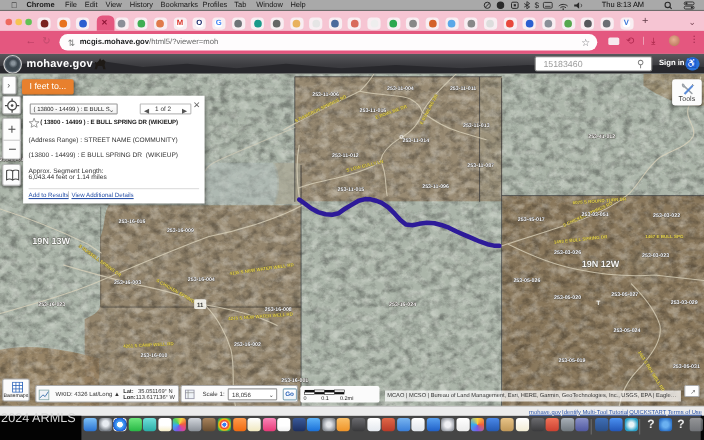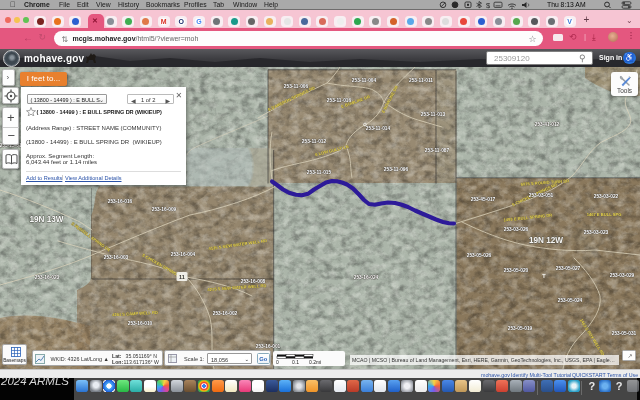--- a/index.html
+++ b/index.html
@@ -37,21 +37,21 @@
 .bwidget { position:absolute; background:#fbfbfb; border:0.5px solid #a8a8a8; border-radius:2px; font-size:5.5px; color:#333; }
 .bwl { position:absolute; white-space:nowrap; }
 
 #footer { position:absolute; left:0; top:369px; width:640px; height:8.5px; background:#ececec; border-top:1px solid #c8c8c8; font-size:5.3px; color:#2a52a8; }
 #footer span { position:absolute; top:1.6px; text-decoration:underline; white-space:nowrap; }
 
 #dock { position:absolute; left:0; top:377.5px; width:640px; height:22.5px; background:#454545; }
 #dockblack { position:absolute; left:0; top:0; width:74px; height:22.5px; background:#030303; }
 .dicon { position:absolute; top:2.5px; width:12px; height:12px; border-radius:2.8px; }
 .dq { position:absolute; top:2.5px; width:12px; height:12px; color:#e8e8e8; font-size:11px; font-weight:bold; text-align:center; }
-#armls { position:absolute; left:1px; top:375px; font-size:11.5px; color:#d6d6d6;font-style:italic; }
+#armls { position:absolute; left:1px; top:375px; font-size:11.5px; color:#d6d6d6; }
 </style>
 </head>
 <body>
 <div id="screen">
   <div id="menubar">
     <span class="mi" style="left:10px; font-size:7.5px; top:0.4px;"></span>
     <span class="mi" style="left:24px; font-weight:bold;">Chrome</span>
     <span class="mi" style="left:59px;">File</span>
     <span class="mi" style="left:77px;">Edit</span>
     <span class="mi" style="left:96px;">View</span>
@@ -207,21 +207,21 @@
     <svg width="640" height="18" style="position:absolute;left:0;top:0;">
       <path d="M0,18 L0,11 L30,8 L60,12 L95,7 L130,12 L170,9 L215,13 L260,9 L310,13 L360,10 L420,13 L480,10 L550,13 L600,10 L640,12 L640,18 Z" fill="#27272b" opacity="0.95"></path>
     </svg>
     <span style="position:absolute; left:3px; top:0.5px; width:17px; height:17px; border-radius:50%; background:#3d474f; border:1.6px solid #cfcfcf; box-shadow:inset 0 0 0 1px #5a646e;"></span>
     <span style="position:absolute; left:7.5px; top:5px; width:8px; height:8px; border-radius:50%; background:radial-gradient(circle at 50% 45%, #8a949c 25%, #3d474f 70%);"></span>
     <div class="title">mohave.gov</div>
     <svg width="14" height="12" style="position:absolute; left:84px; top:3px;" viewBox="0 0 14 12">
       <path d="M2,11 L3,7 L2,4 L4,5 L6,3 L7,1 L8,3 L10,2 L12,4 L11,7 L12,11 L10,11 L9,8 L5,8 L4,11 Z" fill="#1e1a16"></path>
     </svg>
     <div id="searchbox">
-      <span style="position:absolute; left:7px; top:2.6px; color:#9a9a9a; font-size:8px;">25309120</span>
+      <span style="position:absolute; left:7px; top:2.6px; color:#9a9a9a; font-size:8px;">15183460</span>
       <span style="position:absolute; left:92px; top:1px; color:#777; font-size:9px;">⚲</span>
     </div>
     <span id="signin">Sign in</span>
     <span style="position:absolute; left:623px; top:2.8px; width:12.5px; height:12.5px; border-radius:50%; background:#2a72d8; color:#fff; font-size:8px; text-align:center; line-height:12.5px;">♿</span>
   </div>
   <div id="map">
 <svg width="640" height="302" viewBox="0 67 640 302">
   <defs>
     <filter id="nzd" x="0%" y="0%" width="100%" height="100%">
       <feTurbulence type="fractalNoise" baseFrequency="0.12 0.15" numOctaves="4" seed="11"></feTurbulence>

